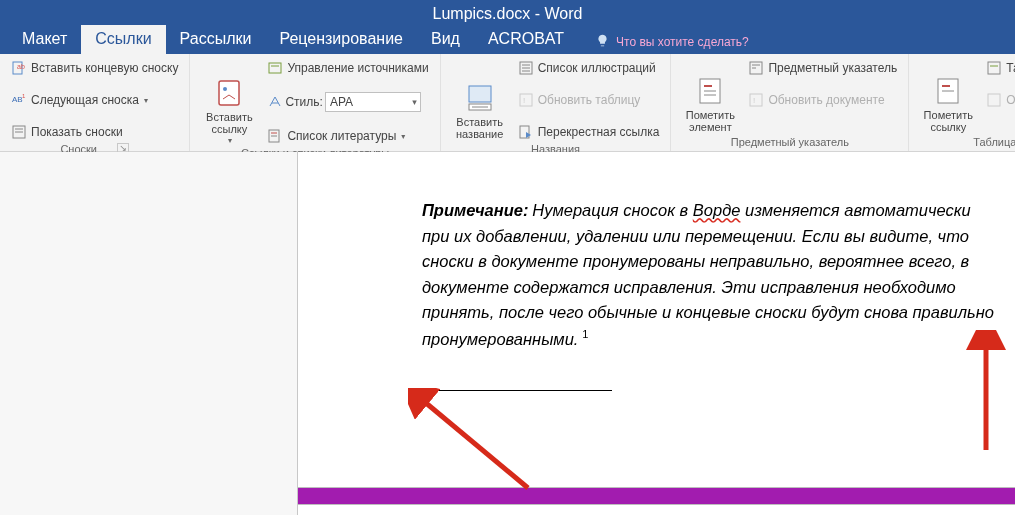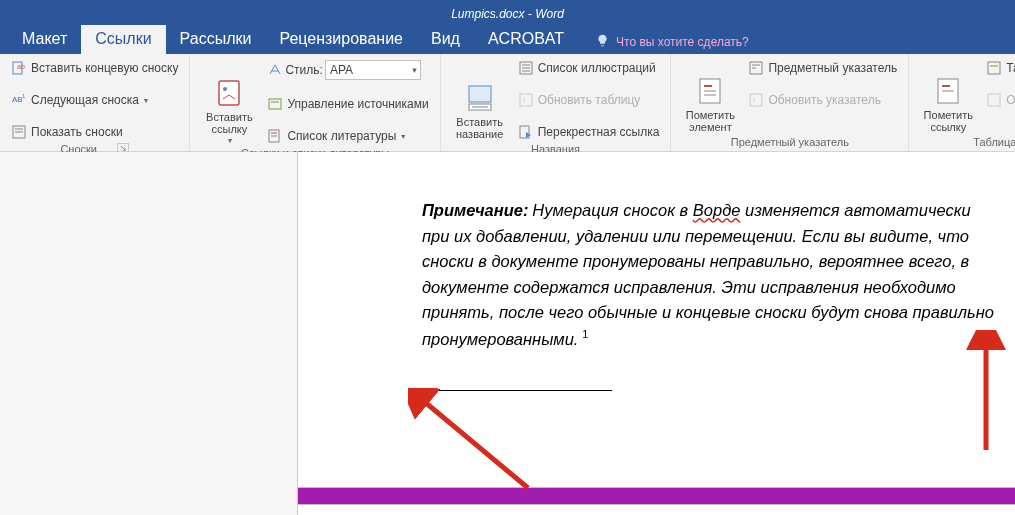--- a/index.html
+++ b/index.html
@@ -1,18 +1,18 @@
 <!DOCTYPE html>
 <html><head>
 <meta charset="utf-8">
 <style>
 * { margin: 0; padding: 0; box-sizing: border-box; font-family: 'Segoe UI', Tahoma, sans-serif; }
 body { background: #e6e6e6; width: 1015px; height: 515px; overflow: hidden; }
 
-.titlebar { background: #2b579a; height: 28px; display: flex; align-items: center; justify-content: center; color: #fff; font-size: 12px; font-style: italic; }
+.titlebar { background: #2b579a; height: 28px; display: flex; align-items: center; justify-content: center; color: #fff; font-size: 16px; }
 
 .tabs { background: #2b579a; height: 26px; display: flex; align-items: flex-end; padding-left: 8px; }
 .tab { color: #fff; font-size: 16px; padding: 5px 14px 6px; cursor: pointer; }
 .tab.active { background: #f3f3f3; color: #2b579a; }
 .tellme { display: flex; align-items: center; gap: 6px; color: #f9a8d4; font-size: 12px; margin-left: 8px; padding: 4px 8px; }
 
 .ribbon { background: #f3f3f3; border-bottom: 1px solid #d4d4d4; height: 98px; display: flex; }
 .group { border-right: 1px solid #e1e1e1; padding: 3px 8px 0; display: flex; flex-direction: column; height: 100%; }
 .group-body { flex: 1; display: flex; gap: 4px; }
 .group-label { text-align: center; font-size: 11px; color: #666; padding: 2px 0 3px; display: flex; align-items: center; justify-content: center; gap: 20px; }
@@ -124,39 +124,39 @@
               <rect x="6" y="4" width="20" height="24" rx="2" fill="#fff" stroke="#c0504d" stroke-width="1.5"></rect>
               <path d="M10 22l6-4 6 4" fill="none" stroke="#c0504d"></path>
               <circle cx="12" cy="12" r="2" fill="#5b8bc9"></circle>
             </svg>
         </span>
         <span style="white-space:pre-line">Вставить
 ссылку</span>
         <span class="dd">▾</span>
       </div>
       <div class="col">
+        <div class="row">
+          <span class="icon16">
+            <svg width="16" height="16" viewBox="0 0 16 16">
+                <rect x="2" y="3" width="12" height="10" fill="none" stroke="#7a9e3f"></rect>
+                <line x1="4" y1="6" x2="12" y2="6" stroke="#7a9e3f"></line>
+              </svg>
+          </span>
+          <span>Управление источниками</span>
+        </div>
         <div class="row style-row">
           <span class="icon16">
             <svg width="16" height="16" viewBox="0 0 16 16">
                 <path d="M3 12l5-9 5 9M5 9h6" fill="none" stroke="#5b8bc9"></path>
               </svg>
           </span>
           <span>Стиль:</span>
           <div class="style-dd">
             <span>APA</span>
           </div>
-        </div>
-        <div class="row">
-          <span class="icon16">
-            <svg width="16" height="16" viewBox="0 0 16 16">
-                <rect x="2" y="3" width="12" height="10" fill="none" stroke="#7a9e3f"></rect>
-                <line x1="4" y1="6" x2="12" y2="6" stroke="#7a9e3f"></line>
-              </svg>
-          </span>
-          <span>Управление источниками</span>
         </div>
         <div class="row">
           <span class="icon16">
             <svg width="16" height="16" viewBox="0 0 16 16">
                 <rect x="2" y="2" width="10" height="12" fill="none" stroke="#888"></rect>
                 <line x1="4" y1="5" x2="10" y2="5" stroke="#c0504d"></line>
                 <line x1="4" y1="8" x2="10" y2="8" stroke="#888"></line>
               </svg>
           </span>
           <span>Список литературы</span>
@@ -244,21 +244,21 @@
           </span>
           <span>Предметный указатель</span>
         </div>
         <div class="row disabled">
           <span class="icon16">
             <svg width="16" height="16" viewBox="0 0 16 16">
                 <rect x="2" y="2" width="12" height="12" fill="none" stroke="#ccc"></rect>
                 <text x="5" y="11" font-size="8" fill="#ccc">!</text>
               </svg>
           </span>
-          <span>Обновить указатель</span>
+          <span>Обновить документе</span>
         </div>
       </div>
     </div>
     <div class="group-label">
       <span>Предметный указатель</span>
     </div>
   </div>
 
   <div class="group" style="border-right:none">
     <div class="group-body">

